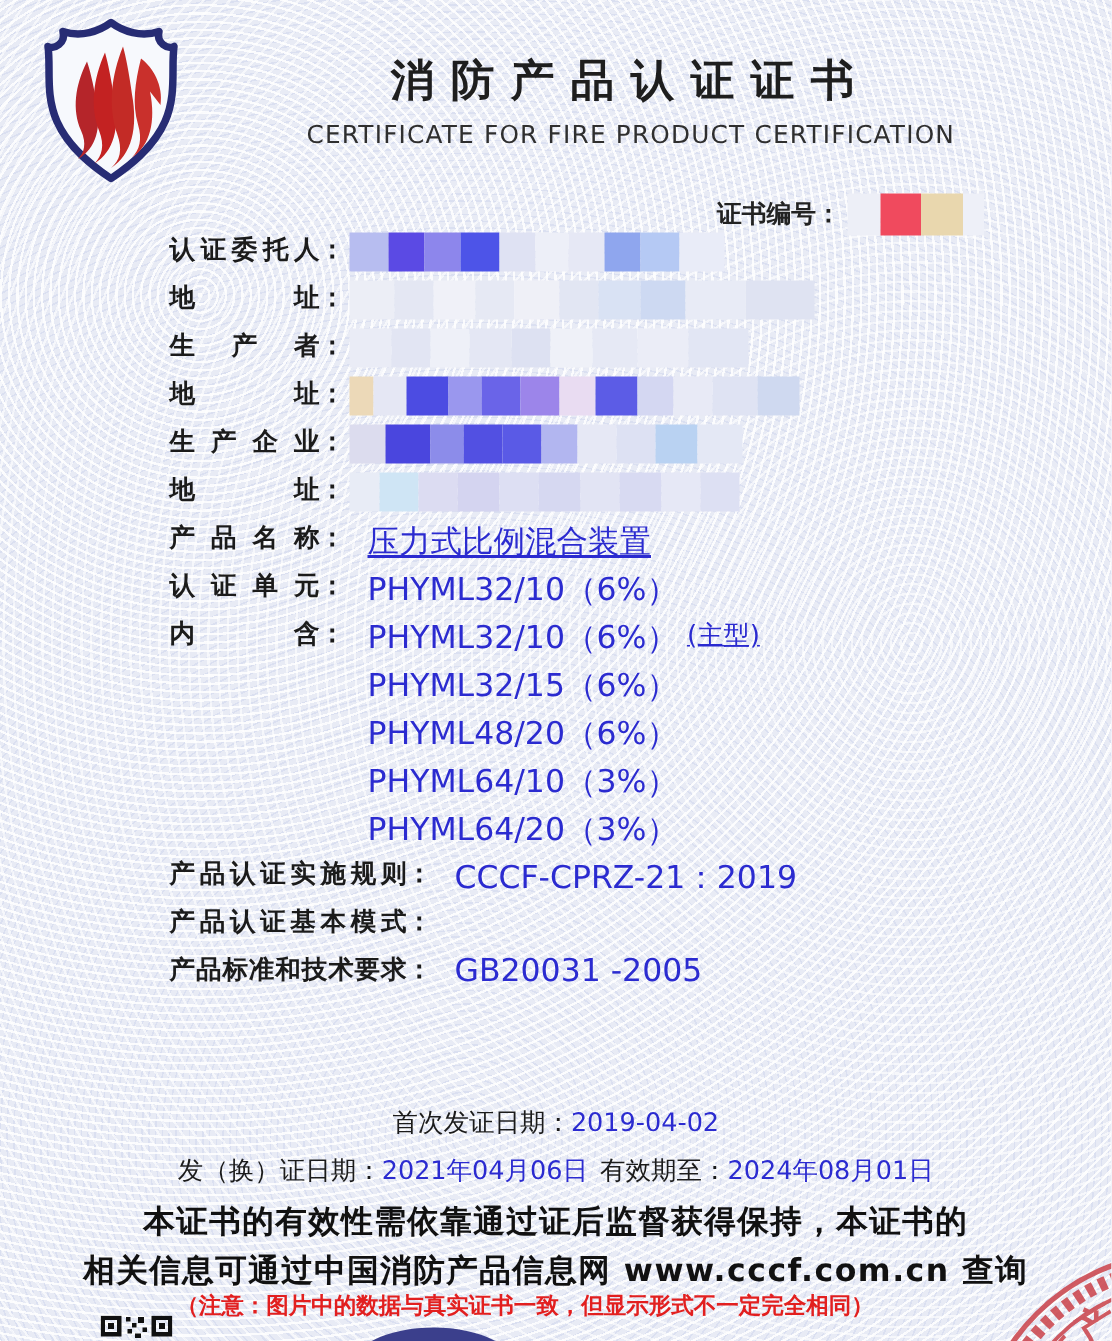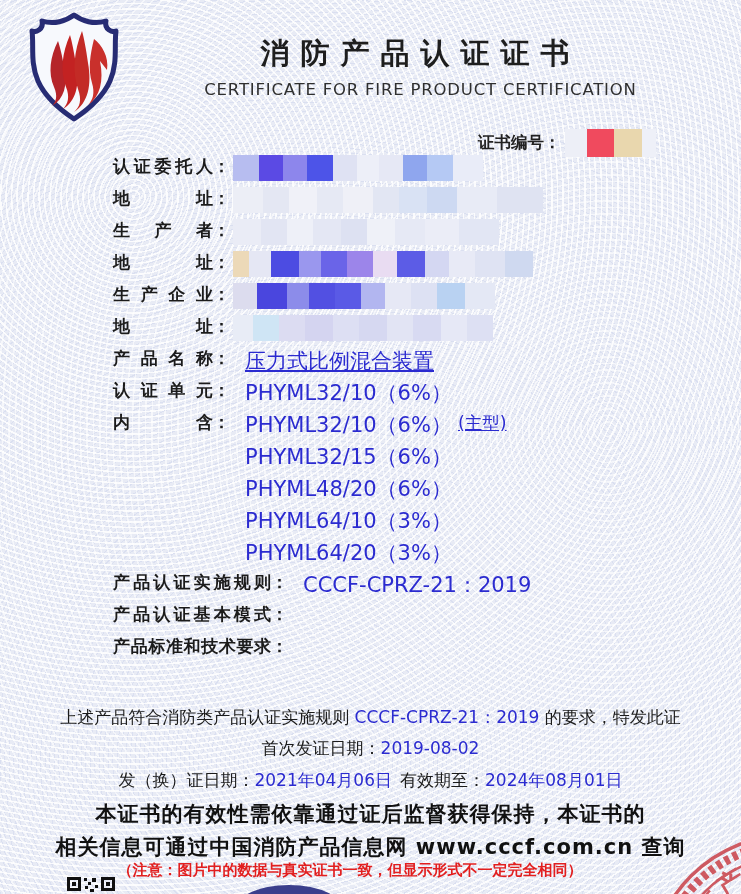--- a/index.html
+++ b/index.html
@@ -219,30 +219,28 @@
     </div>
 
     <div class="frow">
       <span class="flabel wide">产品认证基本模式</span>
       <span class="fcolon">：</span>
     </div>
 
     <div class="frow">
       <span class="flabel wide">产品标准和技术要求</span>
       <span class="fcolon">：</span>
-    </div>
-
-  </div>
-
-  <div class="cline" style="top:706px;">
-    <span class="blk">上述产品符合消防类产品认证实施规则 </span><span class="blue">CCCF-CPRZ-21：2019</span><span class="blk"> 的要求，特发此证</span>
-  </div>
+      <span class="fvalue">GB20031 -2005</span>
+    </div>
+
+  </div>
+
 
   <div class="cline" style="top:737px;">
-    <span class="blk">首次发证日期：</span><span class="blue">2019-08-02</span>
+    <span class="blk">首次发证日期：</span><span class="blue">2019-04-02</span>
   </div>
 
   <div class="cline" style="top:769px;">
     <span class="blk">发（换）证日期：</span><span class="blue">2021年04月06日</span><span class="blk" style="margin-left:8px;margin-top:15px;">有效期至：</span><span class="blue">2024年08月01日</span>
   </div>
 
   <div class="footer-line" style="top:833px;">相关信息可通过中国消防产品信息网 www.cccf.com.cn 查询</div>
   <div class="footer-line" style="top:800px;">本证书的有效性需依靠通过证后监督获得保持，本证书的</div>
   <div class="note-line" style="top:861px;">（注意：图片中的数据与真实证书一致，但显示形式不一定完全相同）</div>
 

